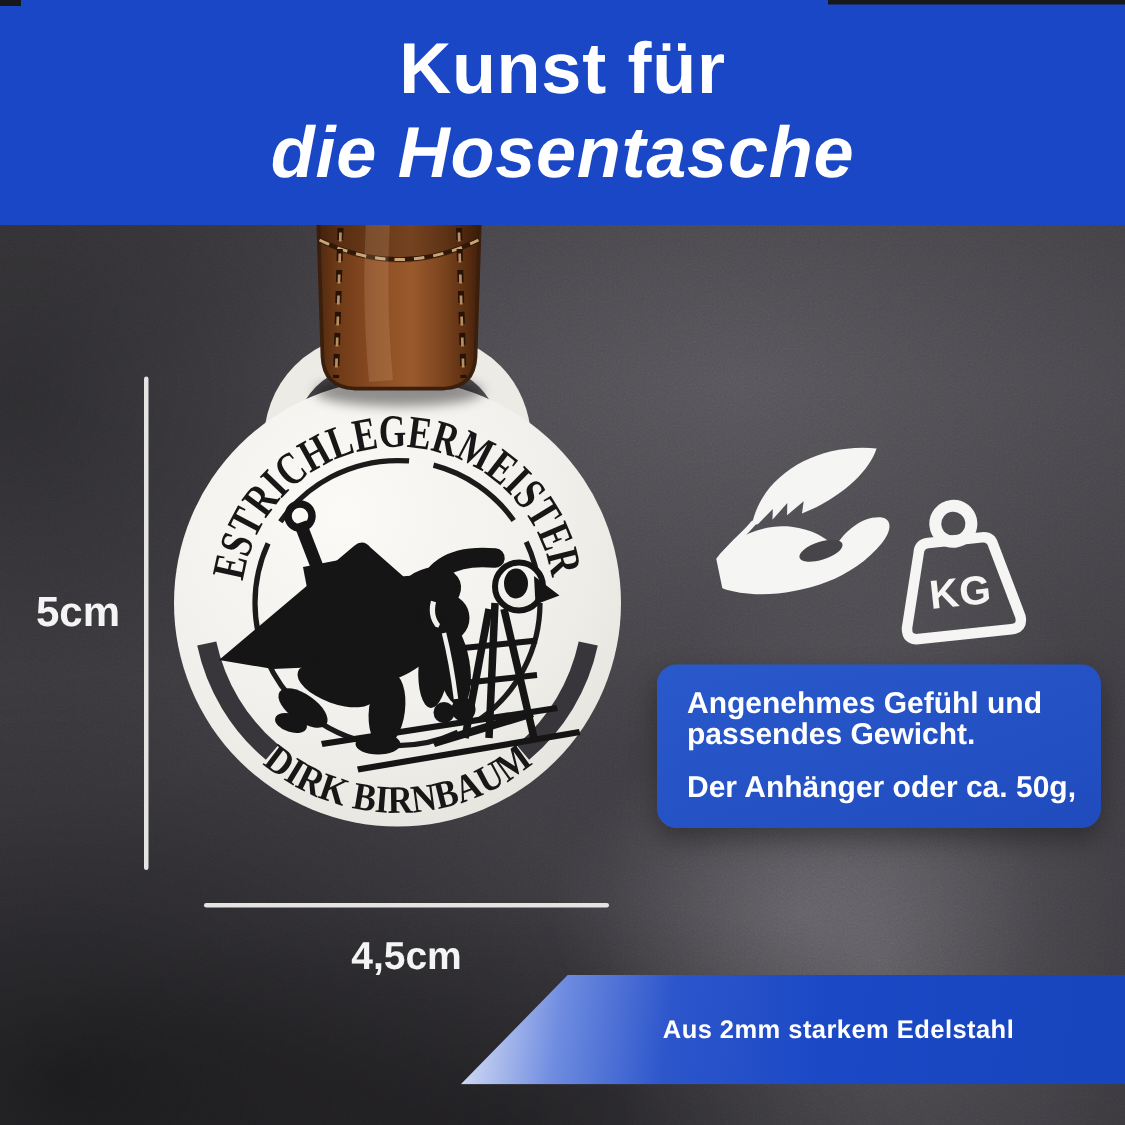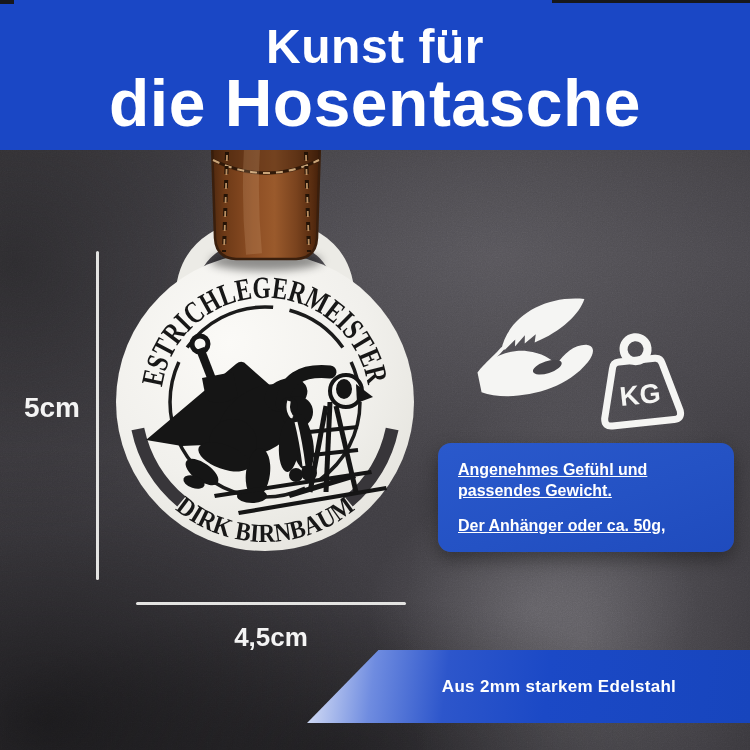--- a/index.html
+++ b/index.html
@@ -21,42 +21,41 @@
   .sliver-right{left:552px;top:0;width:198px;height:3px;}
   .sliver-left{left:0;top:0;width:14px;height:4px;}
 
   .header{
     position:absolute;left:0;top:0;right:0;height:150px;z-index:3;
     background:#1a47c5;
     display:flex;flex-direction:column;align-items:center;justify-content:center;
     color:#fff;font-weight:800;letter-spacing:.5px;text-align:center;
   }
   .header .l1{font-size:48px;line-height:55px;}
-  .header .l2{font-size:66px;line-height:58px;}
+  .header .l2{font-size:48px;line-height:58px;font-style:italic;}
 
   .medal-svg{position:absolute;left:90px;top:140px;width:360px;height:450px;z-index:2;}
 
   .dim-line{position:absolute;background:#e4e4e2;z-index:2;border-radius:2px;}
   .vline{left:96px;top:251px;width:3px;height:329px;}
   .hline{left:136px;top:602px;width:270px;height:3px;}
   .dim-label{position:absolute;color:#f4f4f4;font-weight:600;z-index:2;text-align:center;}
   .h-label{left:10px;top:392px;width:84px;font-size:28px;}
   .w-label{left:196px;top:622px;width:150px;font-size:26px;}
 
   .icon-svg{position:absolute;z-index:2;}
   .hand-icon{left:468px;top:286px;width:142px;height:112px;}
   .kg-icon{left:586px;top:326px;width:106px;height:108px;}
 
   .info-box{
     position:absolute;left:438px;top:443px;width:296px;z-index:2;box-sizing:border-box;
     background:linear-gradient(160deg,#2a59cc 0%,#2452c4 55%,#1f4bbd 100%);
     border-radius:13px;padding:16px 12px 16px 20px;
-    color:#fff;font-size:16px;line-height:21px;font-weight:700;
+    color:#fff;font-size:20px;line-height:21px;font-weight:700;
     box-shadow:0 8px 18px rgba(0,0,0,0.35);
-    text-decoration:underline;
   }
   .info-box .line{white-space:nowrap;}
   .info-box .para2{margin-top:14px;}
 
   .footer-banner{
     position:absolute;left:298px;top:650px;width:452px;height:73px;z-index:2;box-sizing:border-box;
     clip-path:polygon(17.8% 0,100% 0,100% 100%,2% 100%);
     background:linear-gradient(97deg,#e8edf8 0%,#b9c7ef 7%,#6f8ce0 17%,#2d56cb 33%,#1b49c6 55%,#1745bd 100%);
     display:flex;align-items:center;justify-content:center;padding-left:70px;
     color:#fff;font-size:17px;font-weight:700;letter-spacing:.3px;

